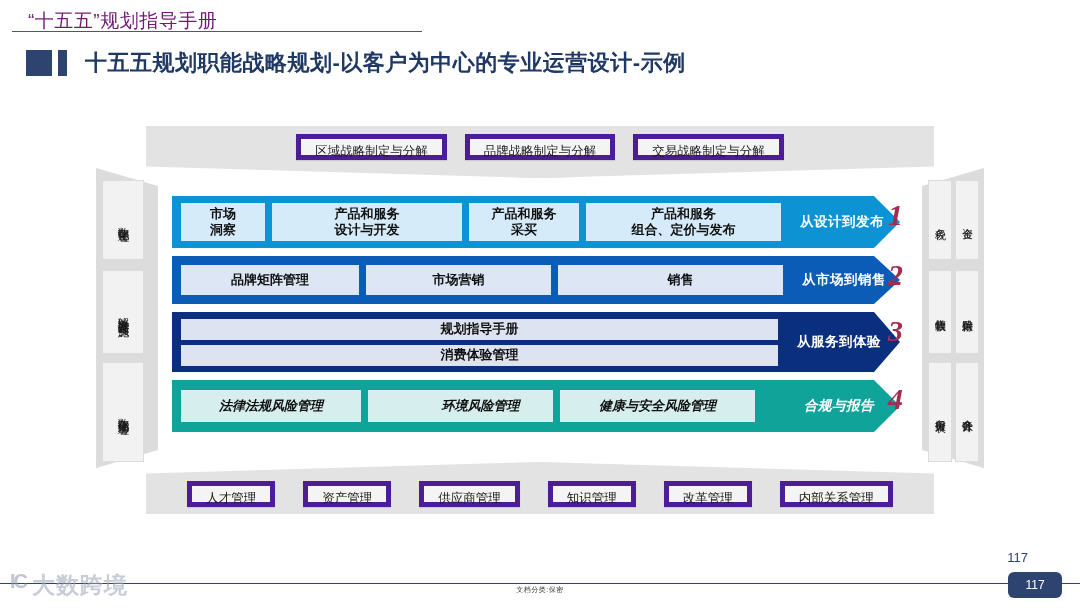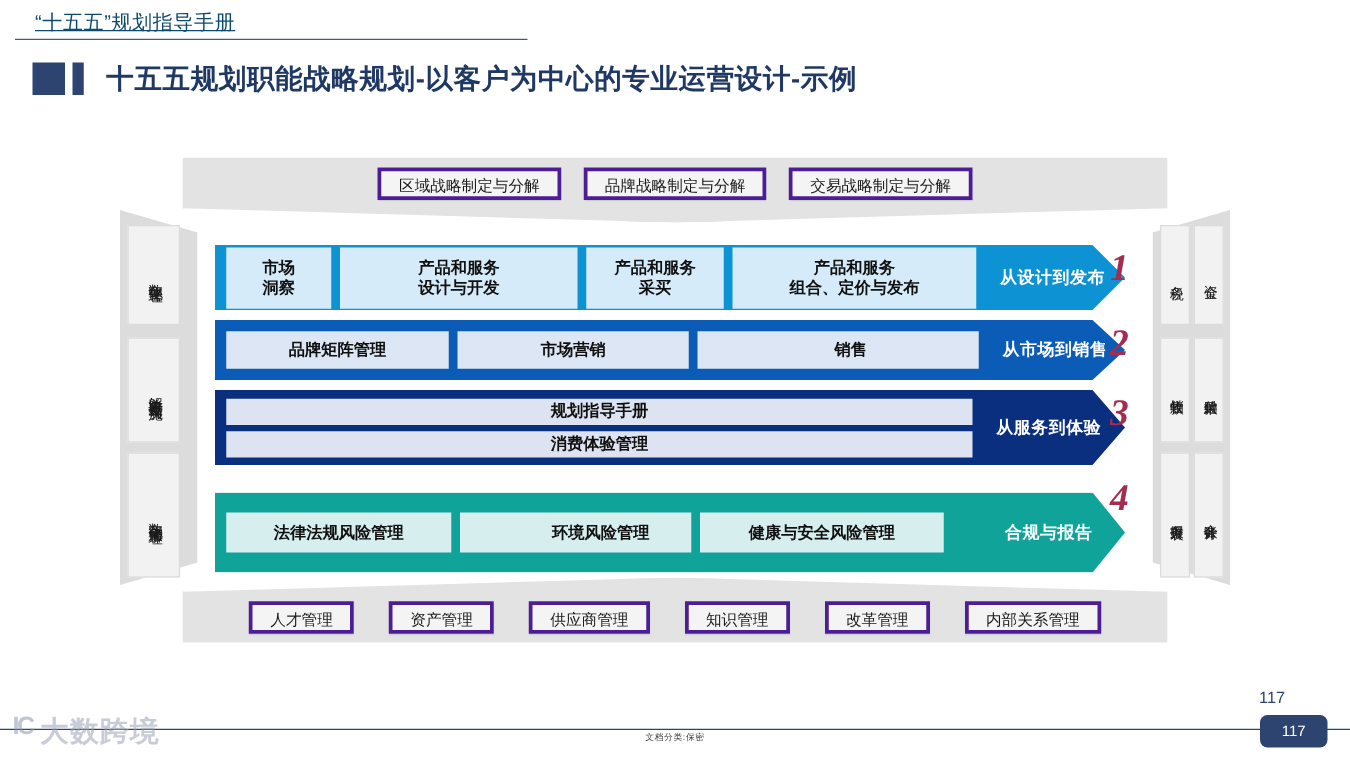--- a/index.html
+++ b/index.html
@@ -8,21 +8,21 @@
     font-family: "Liberation Sans", "DejaVu Sans", sans-serif;
     background: #ffffff;
     position: relative;
     overflow: hidden;
     color: #111;
   }
 
   
   #header-breadcrumb {
     position: absolute; left: 28px; top: 8px;
-    font-size: 16px; color: #0c4a6e; letter-spacing: .5px; text-decoration: underline;
+    font-size: 19px; color: #701a75; letter-spacing: .5px;
   }
   #header-rule {
     position: absolute; left: 12px; top: 31px; width: 410px; height: 1px;
     background: #4a5878;
   }
   #title-block { position: absolute; left: 26px; top: 48px; display: flex; align-items: center; }
   #title-sq-big { width: 26px; height: 26px; background: #2e4470; }
   #title-sq-small { width: 9px; height: 26px; background: #2e4470; margin-left: 6px; }
   #page-title {
     margin-left: 18px; font-size: 22px; font-weight: bold; color: #1f3864;
@@ -35,21 +35,21 @@
   
   #top-band {
     position: absolute; left: 146px; top: 8px; width: 788px; height: 52px;
     background: #e3e3e3;
     clip-path: polygon(0 0, 100% 0, 100% 78%, 50% 100%, 0 78%);
     box-shadow: 0 1px 2px rgba(0,0,0,.18);
   }
   #top-band-inner { position: absolute; left: 146px; top: 14px; width: 788px; height: 30px;
     display: flex; justify-content: center; gap: 18px; align-items: center; }
   .gray-chip {
-    background: #f4f4f4; border: 3px solid #4c1d95;
+    background: #f4f4f4; border: 5px solid #4c1d95;
     font-size: 12.5px; color: #1a1a1a; height: 26px; line-height: 24px;
     padding: 0 14px; text-align: right; white-space: nowrap;
     box-shadow: 0 1px 1px rgba(0,0,0,.10);
   }
 
   
   #bottom-band {
     position: absolute; left: 146px; top: 344px; width: 788px; height: 52px;
     background: #e3e3e3;
     clip-path: polygon(0 22%, 50% 0, 100% 22%, 100% 100%, 0 100%);
@@ -103,26 +103,26 @@
     font-size: 13px; text-align: center; line-height: 1.2;
     display: flex; align-items: center; justify-content: center;
     height: 36px; white-space: pre-line;
   }
   .row-tag {
     color: #ffffff; font-weight: bold; font-size: 13.5px;
     width: 122px; text-align: center; flex: none; letter-spacing: .5px;
   }
 
   .row-1 { top: 78px; height: 52px; background: #0d93d4; }
-  .row-1 .item-box { background: #d6ebf9; height: 49px; }
+  .row-1 .item-box { background: #d6ebf9; height: 38px; }
   .row-2 { top: 138px; height: 48px; background: #0b5cb6; }
   .row-2 .item-box { background: #dce6f5; height: 30px; }
   .row-3 { top: 194px; height: 60px; background: #0b2f7f; }
   .row-3 .item-box { background: #dde3f0; height: 21px; }
-  .row-4 { top: 276px; height: 64px; background: #10a399; }
+  .row-4 { top: 262px; height: 52px; background: #10a399; font-style: italic; }
   .row-4 .item-box { background: #d6efee; height: 32px; }
   .row-4 .row-tag { color: #ffffff; }
 
   
   .step-num {
     position: absolute; font-family: "Liberation Serif", "DejaVu Serif", serif;
     font-style: italic; font-weight: bold; font-size: 30px; color: #a32d4e;
     left: 888px;
   }
 

